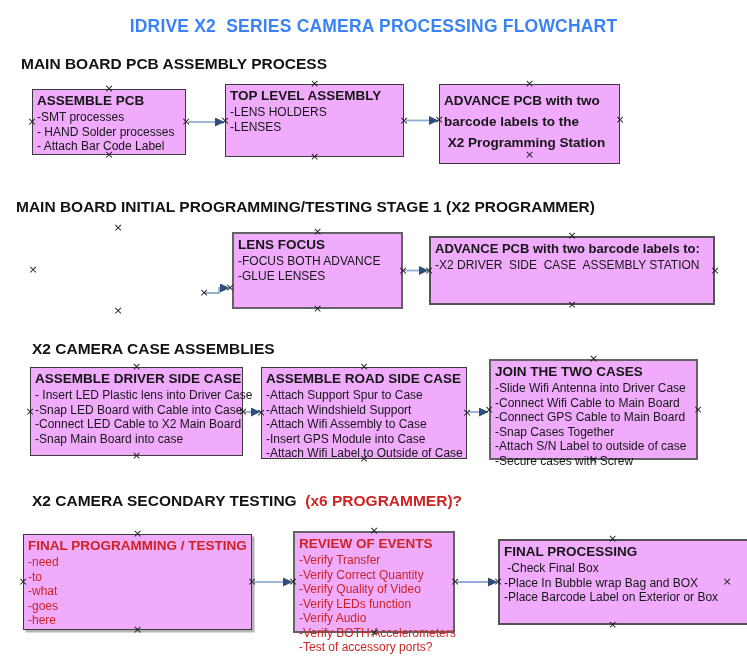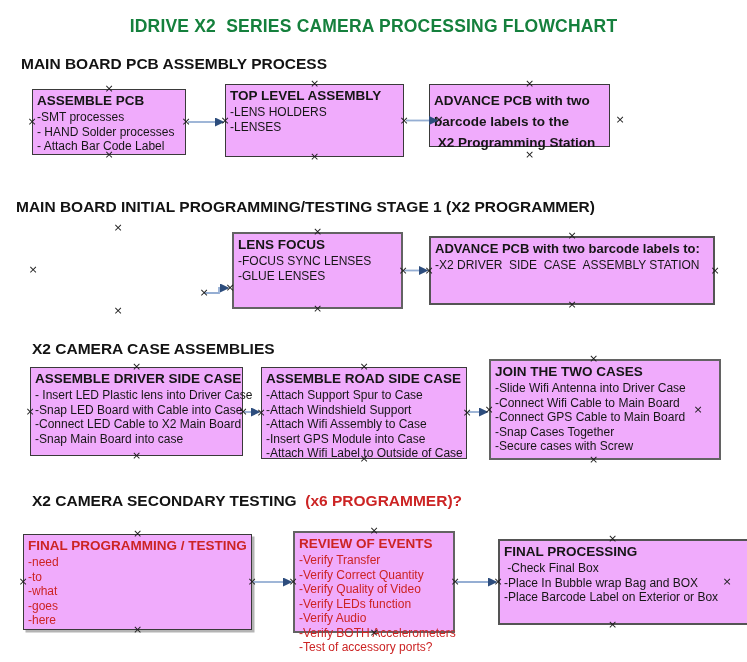--- a/index.html
+++ b/index.html
@@ -2,21 +2,21 @@
 <html><head>
 <meta charset="utf-8">
 <style>
   html,body{margin:0;padding:0;background:#ffffff;}
   #canvas{
     position:relative;width:747px;height:662px;background:#ffffff;overflow:hidden;
     font-family:"Liberation Sans","DejaVu Sans",sans-serif;color:#161616;
   }
   .title{
     position:absolute;left:0;top:16px;width:747px;text-align:center;
-    font-size:17.5px;font-weight:bold;letter-spacing:.2px;white-space:pre;color:#15803d;
+    font-size:17.5px;font-weight:bold;letter-spacing:.2px;white-space:pre;color:#3b82f6;
   }
   .sec-h{
     position:absolute;font-size:15.5px;font-weight:bold;white-space:pre;color:#131313;
   }
   .sec-h .red{color:#cc2424;}
   .box{
     position:absolute;background:#f0abfc;border:1.6px solid #3a3a3a;
     padding:3px 5px 0 4px;box-sizing:border-box;overflow:visible;
   }
   .box.thick{border:2.6px solid #636363;}
@@ -50,29 +50,29 @@
     <div class="box-title">ASSEMBLE PCB</div>
     <div class="line">-SMT processes</div>
     <div class="line">- HAND Solder processes</div>
     <div class="line">- Attach Bar Code Label</div>
   </div>
   <div class="box" style="left:225px;top:84px;width:179px;height:73px">
     <div class="box-title">TOP LEVEL ASSEMBLY</div>
     <div class="line">-LENS HOLDERS</div>
     <div class="line">-LENSES</div>
   </div>
-  <div class="box allbold" style="left:429px;top:84px;width:181px;height:63px">
+  <div class="box allbold" style="left:439px;top:84px;width:181px;height:80px">
     <div class="box-title">ADVANCE PCB with two</div>
     <div class="line">barcode labels to the</div>
     <div class="line"> X2 Programming Station</div>
   </div>
 
   <div class="box thick" style="left:232px;top:232px;width:171px;height:77px">
     <div class="box-title">LENS FOCUS</div>
-    <div class="line">-FOCUS SYNC LENSES</div>
+    <div class="line">-FOCUS BOTH ADVANCE</div>
     <div class="line">-GLUE LENSES</div>
   </div>
   <div class="box medium wide-title" style="left:429px;top:236px;width:286px;height:69px">
     <div class="box-title">ADVANCE PCB with two barcode labels to:</div>
     <div class="line">-X2 DRIVER  SIDE  CASE  ASSEMBLY STATION</div>
   </div>
 
   <div class="box" style="left:30px;top:367px;width:213px;height:89px">
     <div class="box-title">ASSEMBLE DRIVER SIDE CASE</div>
     <div class="line">- Insert LED Plastic lens into Driver Case</div>
@@ -81,26 +81,27 @@
     <div class="line">-Snap Main Board into case</div>
   </div>
   <div class="box" style="left:261px;top:367px;width:206px;height:92px">
     <div class="box-title">ASSEMBLE ROAD SIDE CASE</div>
     <div class="line">-Attach Support Spur to Case</div>
     <div class="line">-Attach Windshield Support</div>
     <div class="line">-Attach Wifi Assembly to Case</div>
     <div class="line">-Insert GPS Module into Case</div>
     <div class="line">-Attach Wifi Label to Outside of Case</div>
   </div>
-  <div class="box thick" style="left:489px;top:359px;width:232px;height:101px">
+  <div class="box thick" style="left:489px;top:359px;width:209px;height:101px">
     <div class="box-title">JOIN THE TWO CASES</div>
     <div class="line">-Slide Wifi Antenna into Driver Case</div>
     <div class="line">-Connect Wifi Cable to Main Board</div>
     <div class="line">-Connect GPS Cable to Main Board</div>
     <div class="line">-Snap Cases Together</div>
+    <div class="line">-Attach S/N Label to outside of case</div>
     <div class="line">-Secure cases with Screw</div>
   </div>
 
   <div class="box red shadow" style="left:23px;top:534px;width:229px;height:96px">
     <div class="box-title">FINAL PROGRAMMING / TESTING</div>
     <div class="line">-need</div>
     <div class="line">-to</div>
     <div class="line">-what</div>
     <div class="line">-goes</div>
     <div class="line">-here</div>

